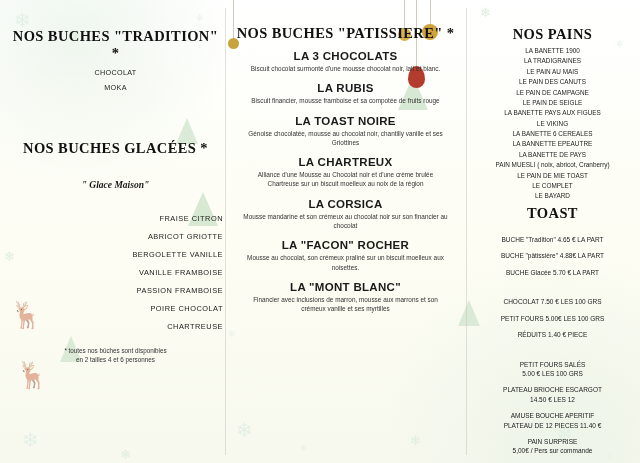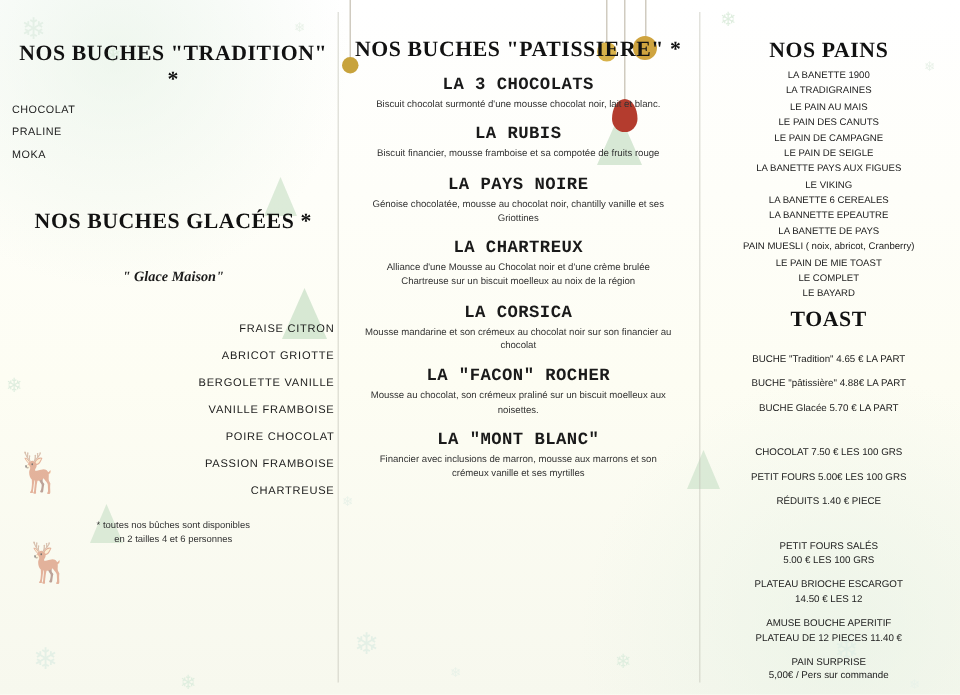--- a/index.html
+++ b/index.html
@@ -88,20 +88,21 @@
     color: #111;
   }
   .t-left-1 { position: absolute; top: 28px; left: 0; width: 100%; }
   .t-left-2 { position: absolute; top: 140px; left: 0; width: 100%; }
   .t-mid-1  { position: absolute; top: 25px; left: 0; width: 100%; }
   .t-right-1{ position: absolute; top: 26px; left: 0; width: 100%; }
   .t-right-2{ position: absolute; top: 205px; left: 0; width: 100%; font-size: 14px; letter-spacing: 1.2px;}
 
   
   .plain-list {
+    text-align: center;
     font-size: 7.2px;
     letter-spacing: .35px;
     color: #222;
   }
   .plain-list div { margin: 6px 0; }
 
   .glace-sub {
     text-align: center;
     font-family: "Liberation Serif", serif;
     font-weight: bold;
@@ -120,21 +121,21 @@
     text-align: center;
     font-size: 6.3px;
     line-height: 1.5;
     color: #333;
     margin-top: 10px;
   }
 
   
   .prod { text-align: center; margin-bottom: 9px; }
   .prod-name {
-    font-family: Liberation Mono, monospace;
+    font-family: Liberation Sans, sans-serif;
     font-weight: bold;
     font-size: 11.5px;
     letter-spacing: .3px;
     margin-bottom: 2px;
   }
   .prod-desc {
     font-size: 6.4px;
     line-height: 1.45;
     color: #333;
     padding: 0 14px;
@@ -196,35 +197,34 @@
 
   <div class="vline" style="left:225px;"></div>
   <div class="vline" style="left:466px;"></div>
 
   <div class="col col-left" style="height:463px;">
 
     <h1 class="section-title t-left-1">NOS BUCHES "TRADITION" *</h1>
 
     <div class="plain-list" style="position:absolute; top:62px; left:0; width:100%;">
       <div>CHOCOLAT</div>
-      <div>PRALINE</div>
       <div>MOKA</div>
     </div>
 
     <h1 class="section-title t-left-2">NOS BUCHES GLACÉES *</h1>
 
     <div class="glace-sub" style="position:absolute; top:180px; left:0; width:100%;">" Glace Maison"</div>
 
     <div class="glace-list" style="position:absolute; top:205px; left:0; width:100%;">
       <div>FRAISE CITRON</div>
       <div>ABRICOT GRIOTTE</div>
       <div>BERGOLETTE VANILLE</div>
       <div>VANILLE FRAMBOISE</div>
+      <div>PASSION FRAMBOISE</div>
       <div>POIRE CHOCOLAT</div>
-      <div>PASSION FRAMBOISE</div>
       <div>CHARTREUSE</div>
     </div>
 
     <div class="footnote" style="position:absolute; top:336px; left:0; width:100%; white-space:pre-line;">* toutes nos bûches sont disponibles
 en 2 tailles 4 et 6 personnes</div>
   </div>
 
   <div class="col col-mid" style="height:463px;">
 
     <h1 class="section-title t-mid-1">NOS BUCHES "PATISSIERE" *</h1>
@@ -235,21 +235,21 @@
         <div class="prod-name">LA 3 CHOCOLATS</div>
         <div class="prod-desc">Biscuit chocolat surmonté d'une mousse chocolat noir, lait et blanc.</div>
       </div>
 
       <div class="prod">
         <div class="prod-name">LA RUBIS</div>
         <div class="prod-desc">Biscuit financier, mousse framboise et sa compotée de fruits rouge</div>
       </div>
 
       <div class="prod">
-        <div class="prod-name">LA PAYS NOIRE</div>
+        <div class="prod-name">LA TOAST NOIRE</div>
         <div class="prod-desc">Génoise chocolatée, mousse au chocolat noir, chantilly vanille et ses Griottines</div>
       </div>
 
       <div class="prod">
         <div class="prod-name">LA CHARTREUX</div>
         <div class="prod-desc">Alliance d'une Mousse au Chocolat noir et d'une crème brulée Chartreuse sur un biscuit moelleux au noix de la région</div>
       </div>
 
 
       <div class="prod">

